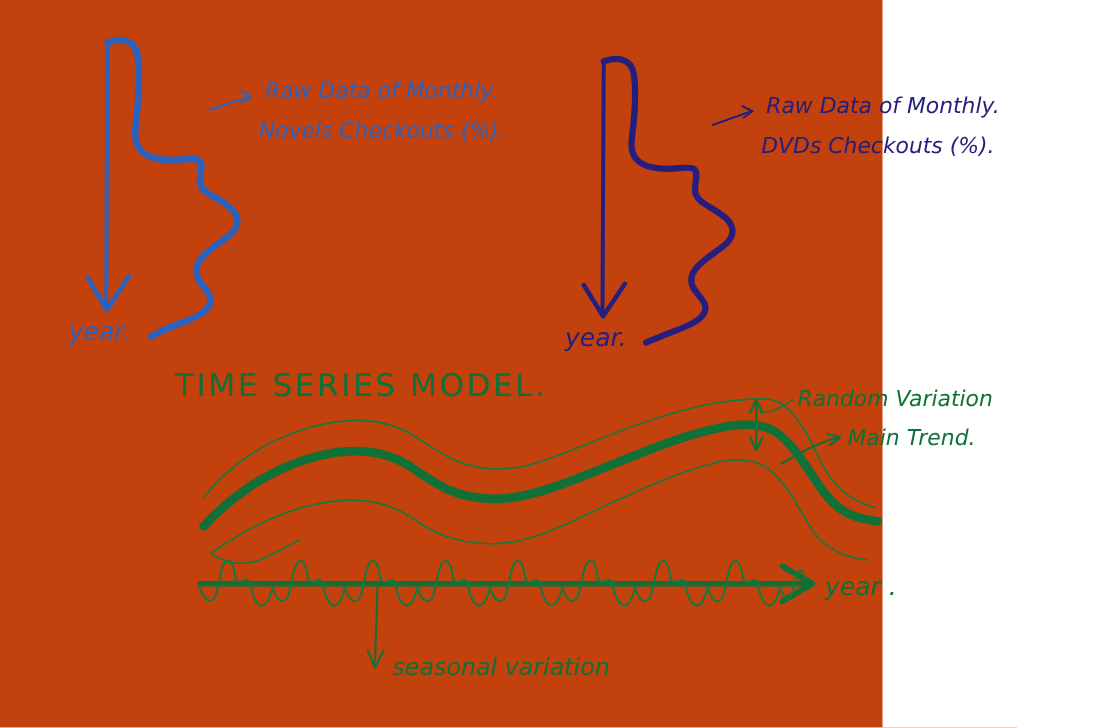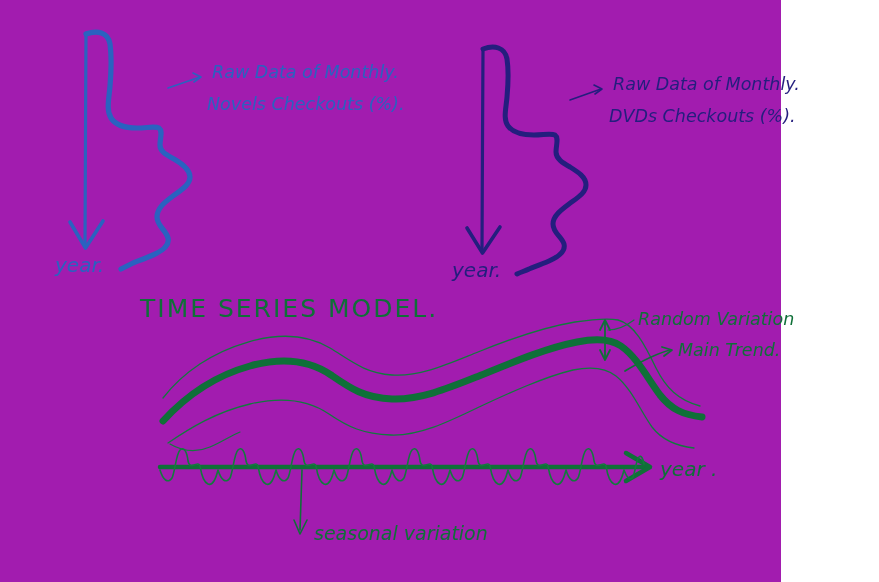--- a/index.html
+++ b/index.html
@@ -8,23 +8,23 @@
     background: #ffffff;
   }
   body {
     width: 879px;
     height: 582px;
     overflow: hidden;
     font-family: "DejaVu Sans", sans-serif;
   }
   #canvas-root {
     position: relative;
-    width: 781px;
+    width: 706px;
     height: 582px;
-    background: #a21caf;
+    background: #c2410c;
   }
   #sketch-svg {
     position: absolute;
     top: 0;
     left: 0;
     width: 879px;
     height: 582px;
   }
   .hand-text {
     font-family: "DejaVu Sans", sans-serif;

